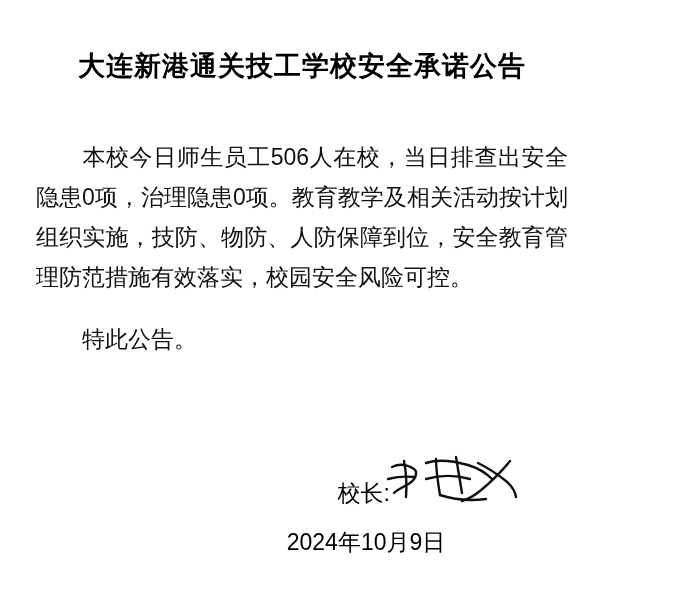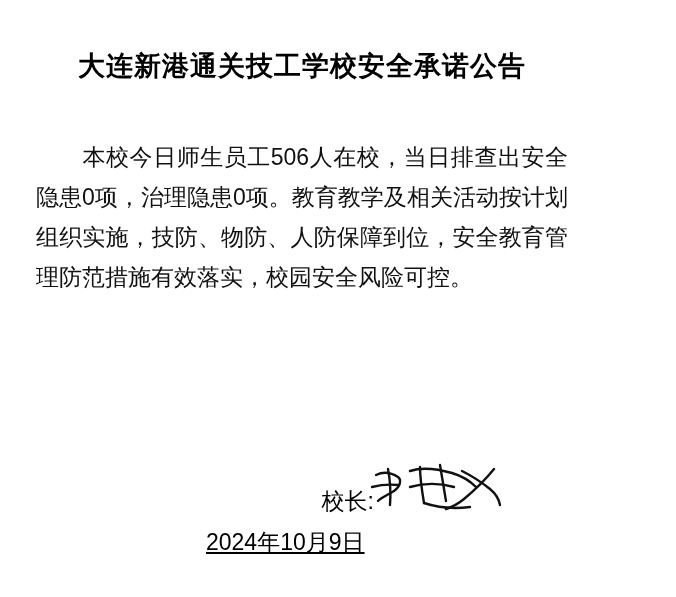--- a/index.html
+++ b/index.html
@@ -45,24 +45,24 @@
   }
   .para + .para {
     margin-top: 22px;
   }
   .indent {
     display: inline-block;
     width: 2em;
   }
   .sign-area {
     position: absolute;
-    right: 68px;
+    right: 52px;
     bottom: 40px;
     width: 330px;
-    text-align: left;
+    text-align: center;
   }
   .sign-row {
     position: relative;
     height: 64px;
   }
   .sign-label {
     position: absolute;
     right: 162px;
     bottom: 4px;
     font-size: 23px;
@@ -78,34 +78,34 @@
   }
   .signature svg {
     display: block;
     width: 140px;
     height: 62px;
   }
   .date-line {
     font-size: 23px;
     line-height: 30px;
     padding-right: 42px;
-    margin-top: 8px;
+    margin-top: 16px;
     white-space: nowrap;
-    text-decoration: underline;
   }
 </style>
 </head>
 <body>
 
 <div class="page">
 
   <h1 class="doc-title">大连新港通关技工学校安全承诺公告</h1>
 
   <div class="body-block">
     <p class="para"><span class="indent"></span><span>本校今日师生员工506人在校，当日排查出安全隐患0项，治理隐患0项。教育教学及相关活动按计划组织实施，技防、物防、人防保障到位，安全教育管理防范措施有效落实，校园安全风险可控。</span></p>
+    <p class="para"><span class="indent"></span><span>特此公告。</span></p>
   </div>
 
   <div class="sign-area">
     <div class="sign-row">
       <span class="sign-label">校长:</span>
       <span class="signature">
         <svg viewBox="0 0 140 62" xmlns="http://www.w3.org/2000/svg">
           <g fill="none" stroke="#111" stroke-width="2.4" stroke-linecap="round" stroke-linejoin="round">
             <path d="M10 18 C 18 14, 26 16, 32 20 C 36 23, 34 30, 28 34 C 22 38, 16 40, 12 44"></path>
             <path d="M22 12 C 24 22, 25 34, 24 48"></path>

